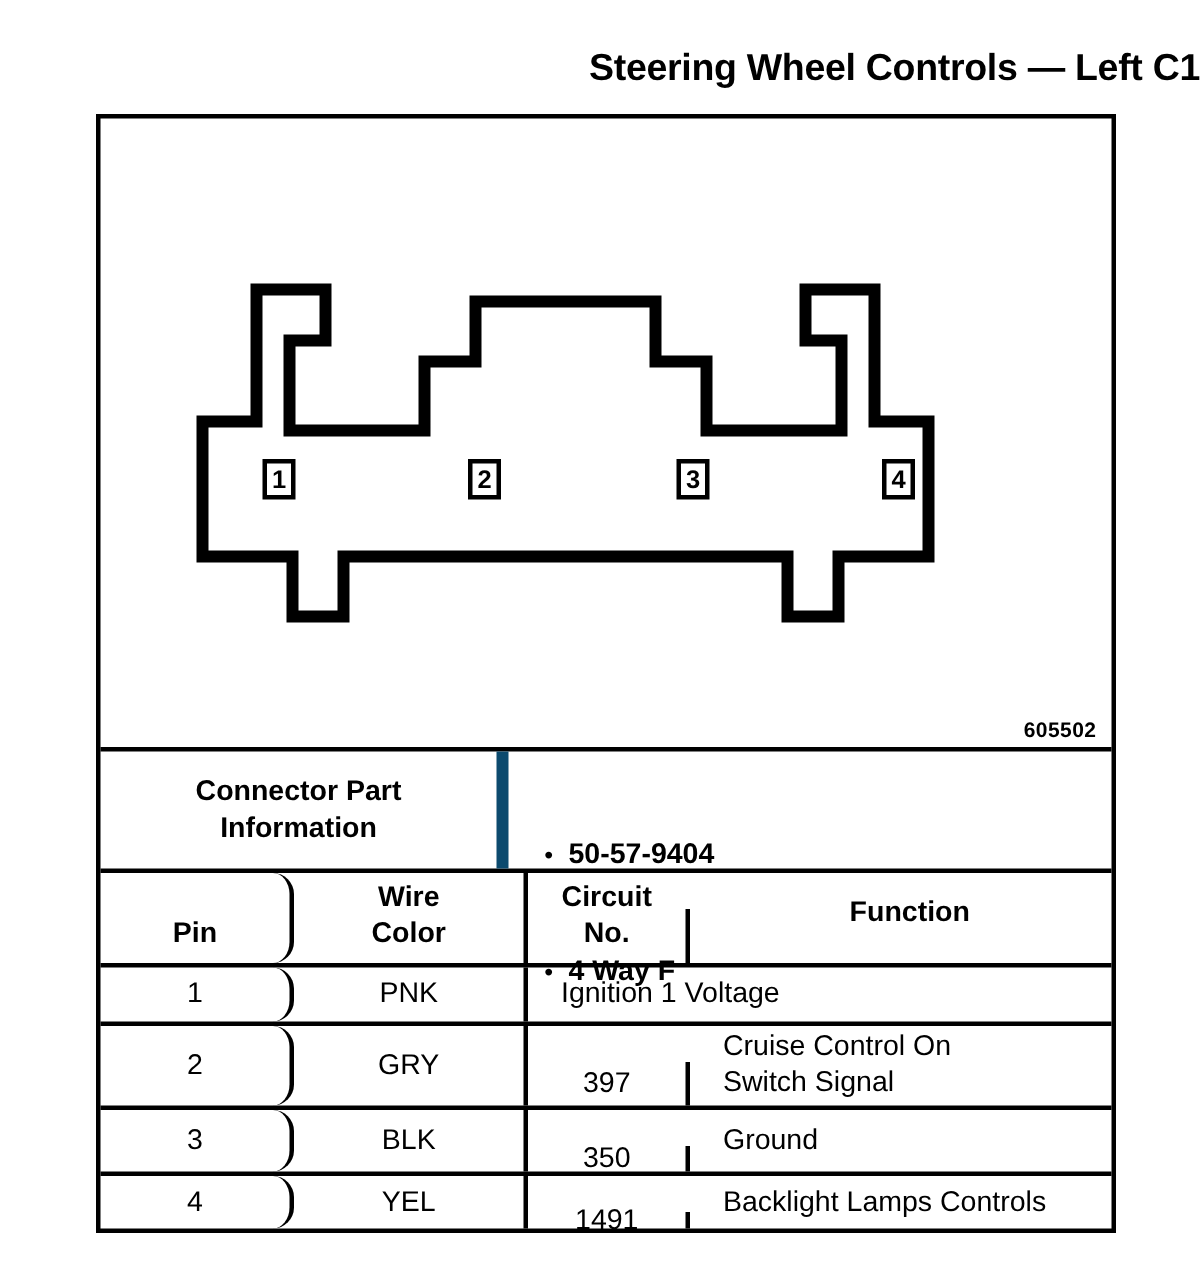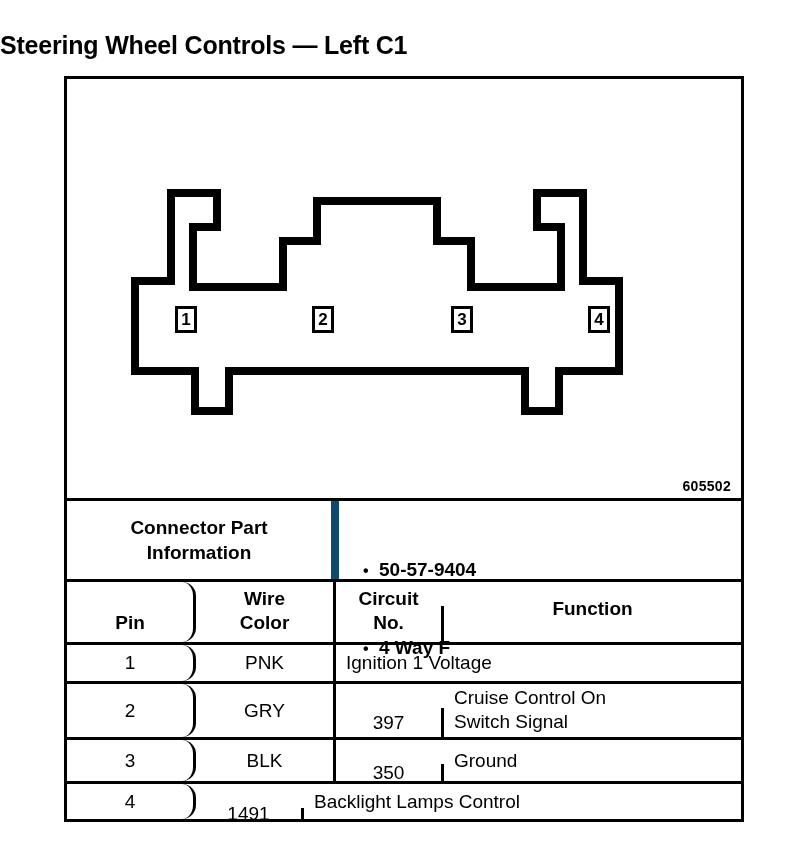--- a/index.html
+++ b/index.html
@@ -15,21 +15,21 @@
     color: #000000;
     overflow: hidden;
   }
 
   
   .page-title {
     position: absolute;
     left: 0;
     top: 30px;
     width: 800px;
-    text-align: left;
+    text-align: right;
     font-size: 25px;
     font-weight: bold;
     letter-spacing: -0.2px;
     line-height: 30px;
     white-space: nowrap;
   }
 
   
   .sheet {
     position: absolute;
@@ -145,28 +145,29 @@
   .cell {
     box-sizing: border-box;
     border-right: 3px solid #000;
     display: flex;
     align-items: center;
     justify-content: center;
     font-size: 19px;
     line-height: 23px;
   }
   .cell.c-pin      { width: 129px; border-radius: 14px; }
-  .cell.c-wire     { width: 140px; }
+  .cell.c-wire     { width: 156px; }
   .cell.c-circuit  { width: 108px; margin-top: 24px; }
   .cell.c-function {
     flex: 1;
     border-right: none;
     justify-content: flex-start;
     padding-left: 10px;
     text-align: right;
+    margin-left: 12px;
   }
   .head .cell {
     font-weight: bold;
     flex-direction: column;
     justify-content: flex-end;
     padding-bottom: 7px;
     line-height: 24px;
   }
   .head .cell.c-function {
     justify-content: center;
@@ -324,24 +325,27 @@
         <span class="two-line">
           <span>Ground</span>
         </span>
       </div>
     </div>
 
     <div class="trow r-four">
       <div class="cell c-pin">
         <span>4</span>
       </div>
+      <div class="cell c-wire">
+        <span>YEL</span>
+      </div>
       <div class="cell c-circuit">
         <span>1491</span>
       </div>
       <div class="cell c-function">
         <span class="two-line">
-          <span>Backlight Lamps Control</span>
+          <span>Backlight Lamps Controls</span>
         </span>
       </div>
     </div>
 
   </div>
 </div>
 
 </body></html>

